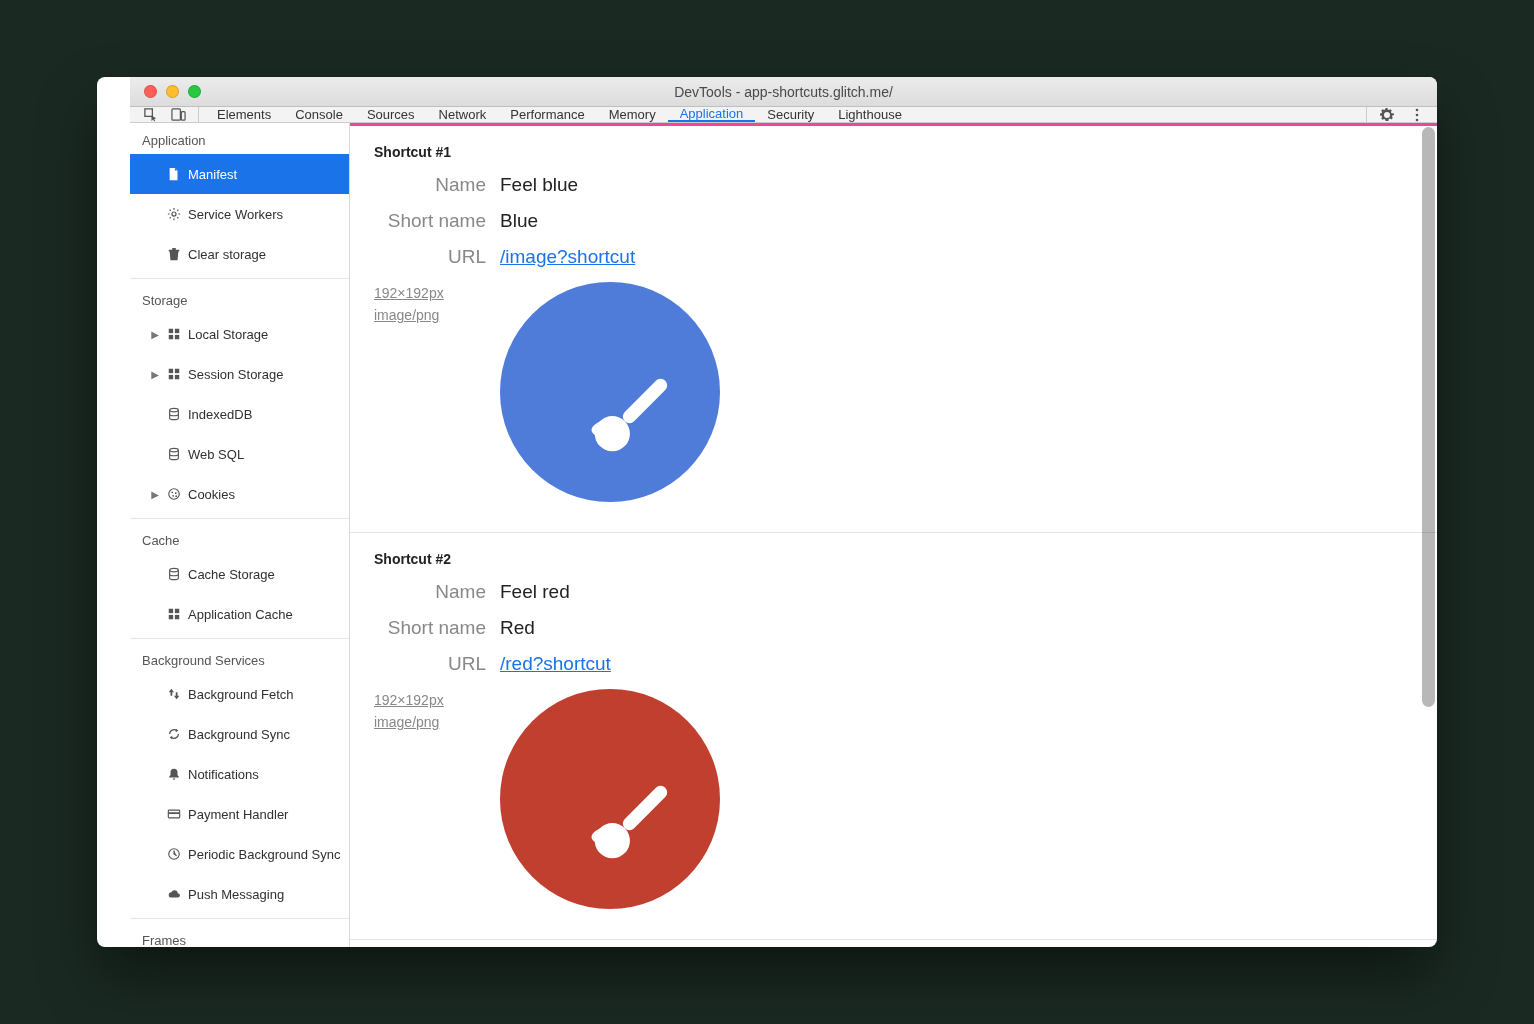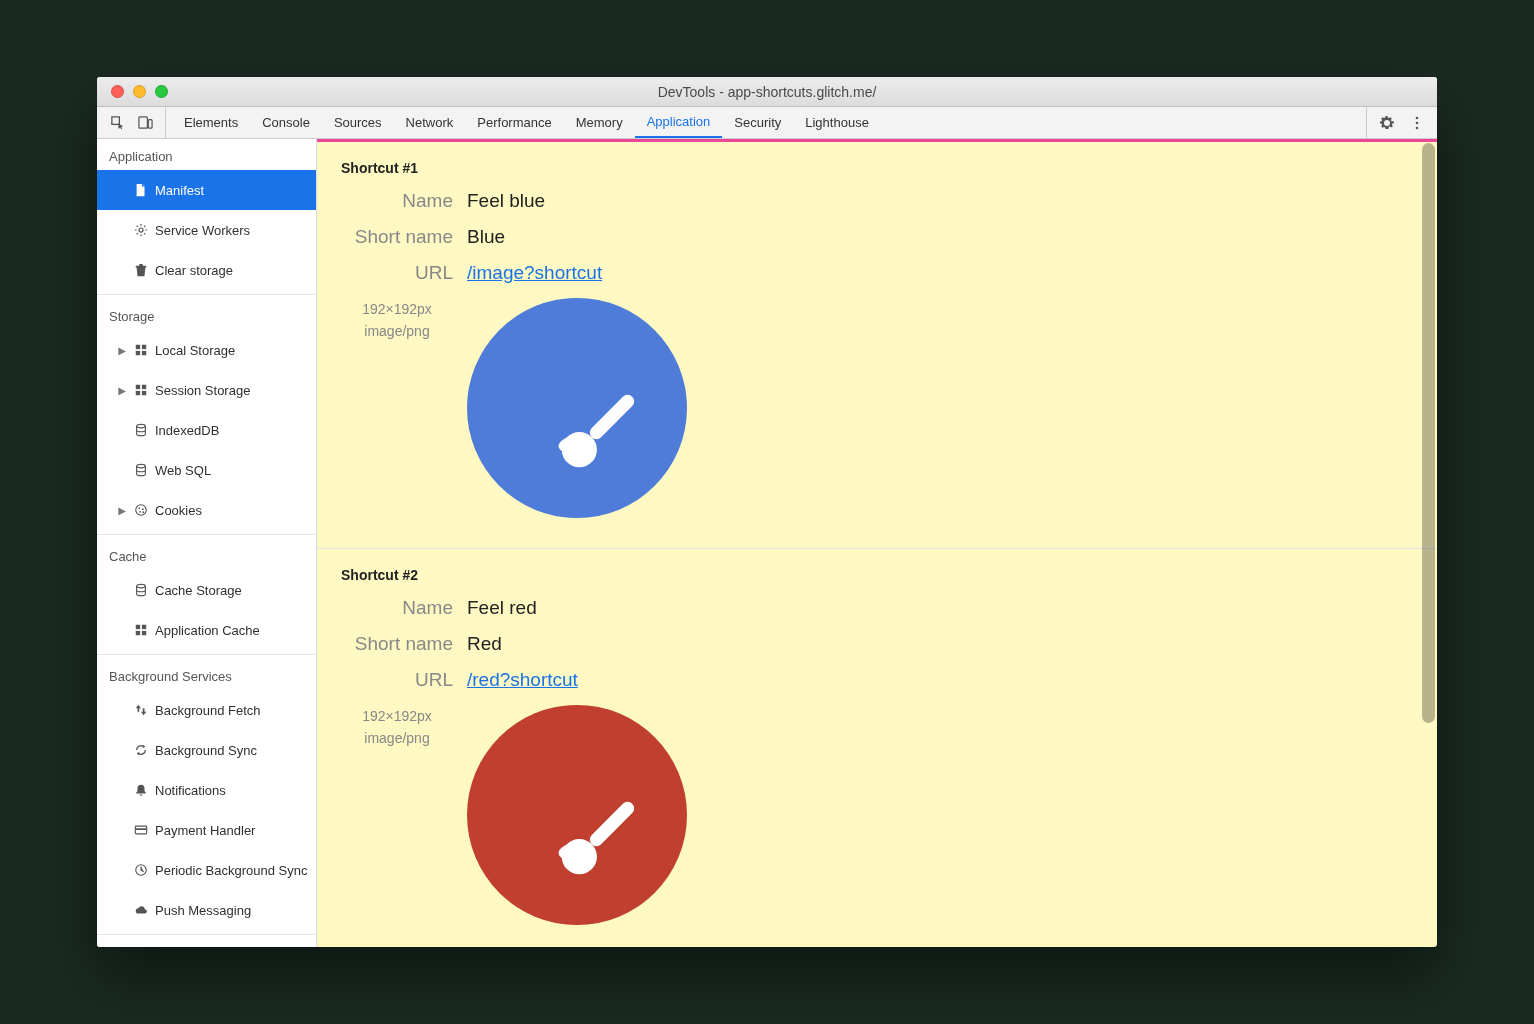--- a/index.html
+++ b/index.html
@@ -9,27 +9,28 @@
     background: #1a2a22;
     display: flex;
     align-items: center;
     justify-content: center;
     width: 1534px;
     height: 1024px;
   }
   .mac-window {
     width: 1340px;
     height: 870px;
-    background: #fef9c3;
-    border-radius: 3px;
+    background: #ffffff;
+    border-radius: 8px;
     box-shadow: 0 30px 60px rgba(0,0,0,0.45), 0 0 0 1px rgba(0,0,0,0.05);
     display: flex;
     flex-direction: column;
     overflow: hidden;
     position: relative;
+    padding-left: 33px;
   }
   
   .titlebar {
     height: 30px;
     background: linear-gradient(#ececec,#dcdcdc);
     border-bottom: 1px solid #bfbfbf;
     display: flex;
     align-items: center;
     position: relative;
   }
@@ -37,21 +38,21 @@
   .tl { width: 13px; height: 13px; border-radius: 50%; box-shadow: inset 0 0 0 1px rgba(0,0,0,0.15); }
   .tl.red { background:#ff5f57; }
   .tl.yellow { background:#febc2e; }
   .tl.green { background:#28c840; }
   .title-text {
     position:absolute; left:0; right:0; text-align:center;
     font-size:14px; color:#4a4a4a; pointer-events:none;
   }
   
   .tabbar {
-    height: 32px;
+    height: 16px;
     background:#f3f3f3;
     border-bottom:1px solid #ccc;
     display:flex;
     align-items:stretch;
     font-size:13px;
     color:#333;
   }
   .tool-icons { display:flex; align-items:center; gap:12px; padding:0 12px; border-right:1px solid #ccc; color:#555;}
   .svgicon { width:16px; height:16px; display:inline-flex; align-items:center; justify-content:center; }
   .tabs { display:flex; align-items:stretch; flex:1; padding-left:6px; }
@@ -80,21 +81,21 @@
   
   .main { flex:1; overflow-y:auto; position:relative; }
   .main-inner { border-top:3px solid #ec4899; }
   .shortcut-block { padding:18px 24px 30px; border-bottom:1px solid #e5e5e5; }
   .sc-title { font-size:14px; font-weight:700; color:#222; margin-bottom:14px; }
   .row { display:flex; margin-bottom:14px; font-size:19px;align-items:flex-end; }
   .row .label { width:126px; text-align:right; color:#888; padding-right:14px; }
   .row .value { color:#222; }
   .row .value a { color:#1a73e8; text-decoration:underline; }
   .icon-row { display:flex; }
-  .icon-meta { width:126px; text-align:center; color:#888; padding-right:14px; font-size:14px; line-height:1.6; }
+  .icon-meta { width:126px; text-align:left; color:#888; padding-right:14px; font-size:14px; line-height:1.6;text-decoration:underline; }
   .icon-preview { width:220px; height:220px; }
   .brush-circle { width:220px; height:220px; border-radius:50%; position:relative; }
   .brush-circle svg { position:absolute; bottom:32px; right:34px; }
   
   .fake-scroll-track {
     position:absolute; right:2px; top:4px; bottom:4px; width:15px;
     background:transparent; border-radius:8px;
   }
   .fake-scroll-thumb {
     position:absolute; right:2px; top:4px; width:13px; height:580px;

